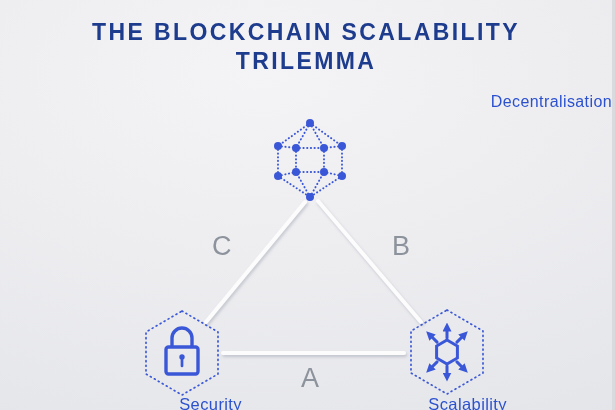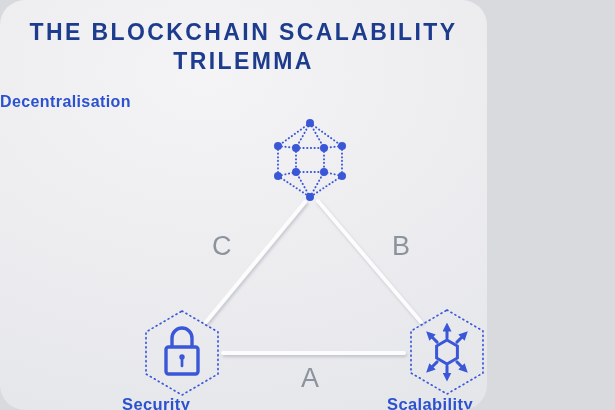--- a/index.html
+++ b/index.html
@@ -3,46 +3,45 @@
 <meta charset="utf-8">
 <style>
   html, body {
     margin: 0;
     padding: 0;
     background: #d8dade;
     font-family: "Liberation Sans", "DejaVu Sans", sans-serif;
   }
   .stage {
     position: relative;
-    width: 487px;
+    width: 612px;
     height: 410px;
     overflow: hidden;
     background:
       radial-gradient(ellipse 130% 110% at 42% 18%, #f4f4f6 0%, #ededf0 42%, #e6e7eb 78%, #e1e3e8 100%);
-    border-radius: 25px;
   }
   .title {
     position: absolute;
     top: 18px;
     left: 0;
     right: 0;
     margin: 0 auto;
     max-width: 470px;
     text-align: center;
     color: #1e3c8e;
     font-size: 23px;
     font-weight: 700;
     letter-spacing: 2.4px;
     line-height: 29px;
   }
   .vertex-label {
     position: absolute;
-    text-align: left;
+    text-align: right;
     color: #2b51cf;
-    font-weight: 700;
+    font-weight: 400;
     font-size: 16px;
     letter-spacing: 0.4px;
   }
   .label-decentralisation { top: 93px; left: 0; right: 0; }
   .label-security   { top: 395px; left: 122px; width: 120px; font-size: 16.5px; }
   .label-scalability{ top: 395px; left: 387px; width: 120px; font-size: 16.5px; }
 
   .edge-letter {
     position: absolute;
     color: #8d939c;

